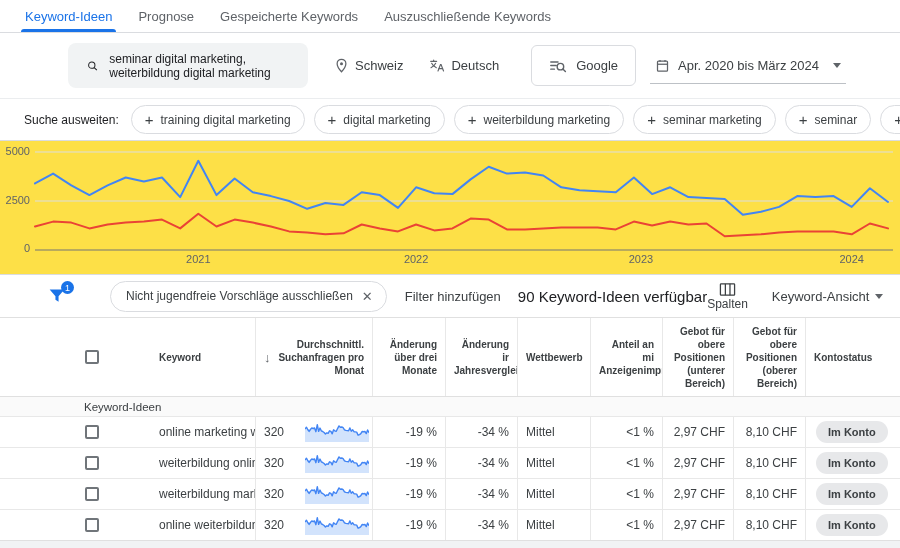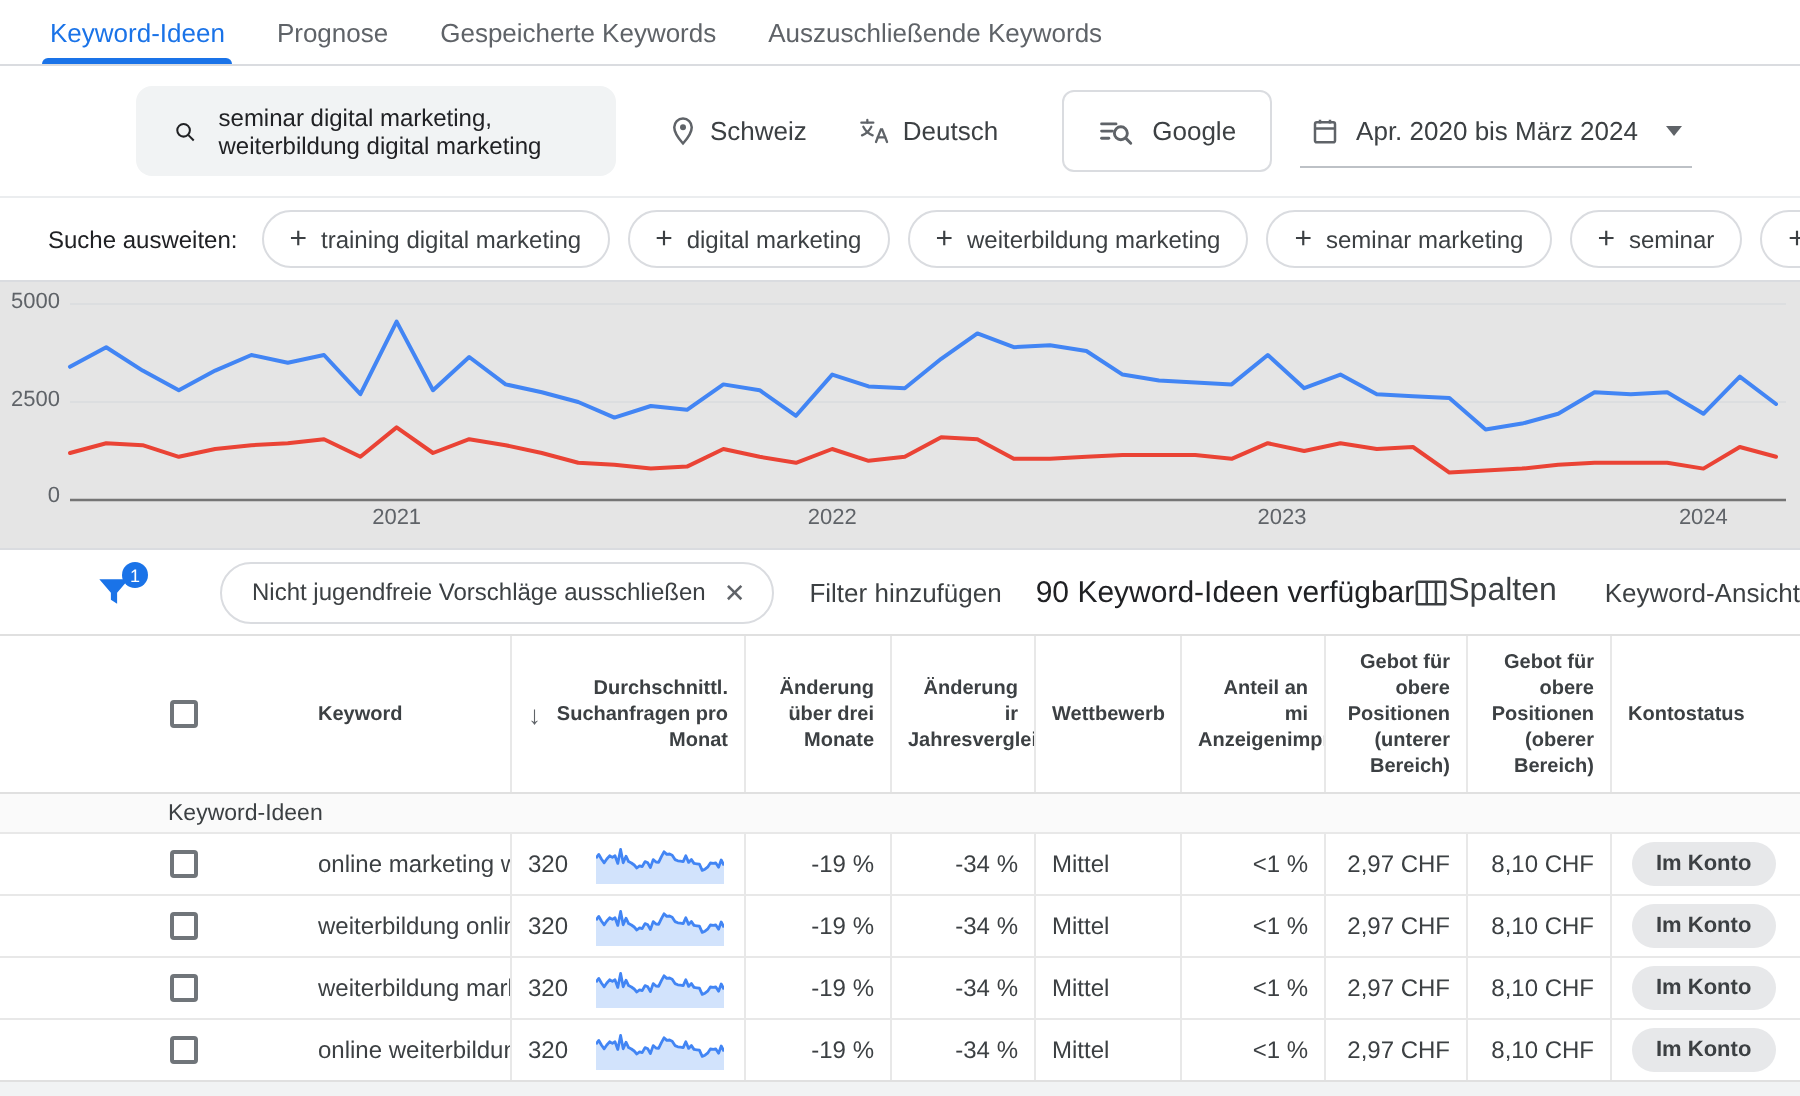--- a/index.html
+++ b/index.html
@@ -31,39 +31,39 @@
          border-top:5px solid #5f6368;margin-left:6px}
 
   
   .expand-row{height:41px;display:flex;align-items:center;padding-left:24px;gap:9px}
   .expand-label{font-size:12px;color:#202124;margin-right:3px;white-space:nowrap}
   .chip{display:flex;align-items:center;gap:7px;border:1px solid #dadce0;border-radius:15px;
         height:29px;padding:0 13px;font-size:12px;color:#3c4043;white-space:nowrap;background:#fff}
   .chip .plus{font-size:15px;color:#3c4043;line-height:1}
 
   
-  .chart-section{position:relative;height:134px;background:#e5e5e5;border-top:1px solid #dadce0}
+  .chart-section{position:relative;height:134px;background:#fde047;border-top:1px solid #dadce0}
   .chart-svg{position:absolute;left:0;top:0}
   .ylab{position:absolute;width:27px;text-align:right;font-size:11px;color:#5f6368}
   .y5000{top:4px;left:3px}.y2500{top:53px;left:3px}.y0{top:101px;left:3px}
   .xtick{position:absolute;top:112px;width:44px;text-align:center;font-size:11px;color:#5f6368}
 
   
   .toolbar{height:43px;display:flex;align-items:center;padding:0 18px 0 46px;border-top:1px solid #dadce0}
   .funnel{position:relative;width:22px;height:22px;flex:none}
   .funnel .badge{position:absolute;top:-4px;right:-6px;width:13px;height:13px;background:#1a73e8;
        border-radius:50%;color:#fff;font-size:9px;display:flex;align-items:center;justify-content:center}
   .filter-chip{display:flex;align-items:center;gap:9px;border:1px solid #dadce0;border-radius:16px;
        height:31px;padding:0 13px 0 15px;font-size:12px;color:#3c4043;margin-left:42px;white-space:nowrap}
   .filter-chip .x{font-size:13px;color:#5f6368;line-height:1}
   .add-filter{margin-left:18px;font-size:13px;color:#3c4043;white-space:nowrap}
   .count{margin-left:17px;font-size:15px;color:#202124;white-space:nowrap}
   .spacer{flex:1}
-  .cols-block{display:flex;flex-direction:row;align-items:center;gap:0;margin-right:24px;
-              font-size:16px;color:#3c4043}
+  .cols-block{display:flex;flex-direction:column;align-items:center;gap:0;margin-right:24px;
+              font-size:12px;color:#3c4043}
   .view-ctl{display:flex;align-items:center;font-size:13px;color:#3c4043;white-space:nowrap}
   .vdiv{width:1px;height:26px;background:#dadce0;margin:0 15px}
 
   
   .grid{display:grid;grid-template-columns:255px 117px 73px 72px 73px 72px 71px 72px 95px}
   .thead{border-top:1px solid #e0e0e0;border-bottom:1px solid #e0e0e0;height:80px}
   .th{font-size:10px;line-height:13px;font-weight:bold;color:#3c4043;display:flex;align-items:center;
       overflow:hidden;padding:0 8px}
   .th.right{justify-content:flex-end}.th .tr{text-align:right;width:100%}
   .vb{border-left:1px solid #e8e8e8}
@@ -72,21 +72,21 @@
   .kw-label{margin-left:60px;font-weight:bold}
   .sort-arrow{font-size:13px;color:#5f6368;margin-right:4px;flex:none}
 
   .group-row{height:19px;display:flex;align-items:center;padding-left:84px;font-size:11.5px;
              color:#3c4043;background:#fafafa}
   .trow{height:31px;border-top:1px solid #e8e8e8;font-size:12px}
   .cell{display:flex;align-items:center;overflow:hidden;padding:0 8px;color:#3c4043}
   .cell.right{justify-content:flex-end}
   .kw-cell{padding-left:85px}
   .kw-text{margin-left:60px;white-space:nowrap}
-  .avg-cell{justify-content:flex-start;gap:14px;padding-right:3px}
+  .avg-cell{justify-content:space-between;gap:14px;padding-right:3px}
   .spark{flex:none}
   .pill{background:#e7e8ea;border-radius:12px;height:22px;display:flex;align-items:center;
         padding:0 12px;font-size:11px;font-weight:bold;color:#3c4043;margin-left:2px;white-space:nowrap}
   .bottom-strip{height:8px;background:#f1f3f4;border-top:1px solid #e0e0e0}
 </style>
 </head>
 <body>
 
 <div class="tabbar">
   <div class="tab active">Keyword-Ideen</div>

